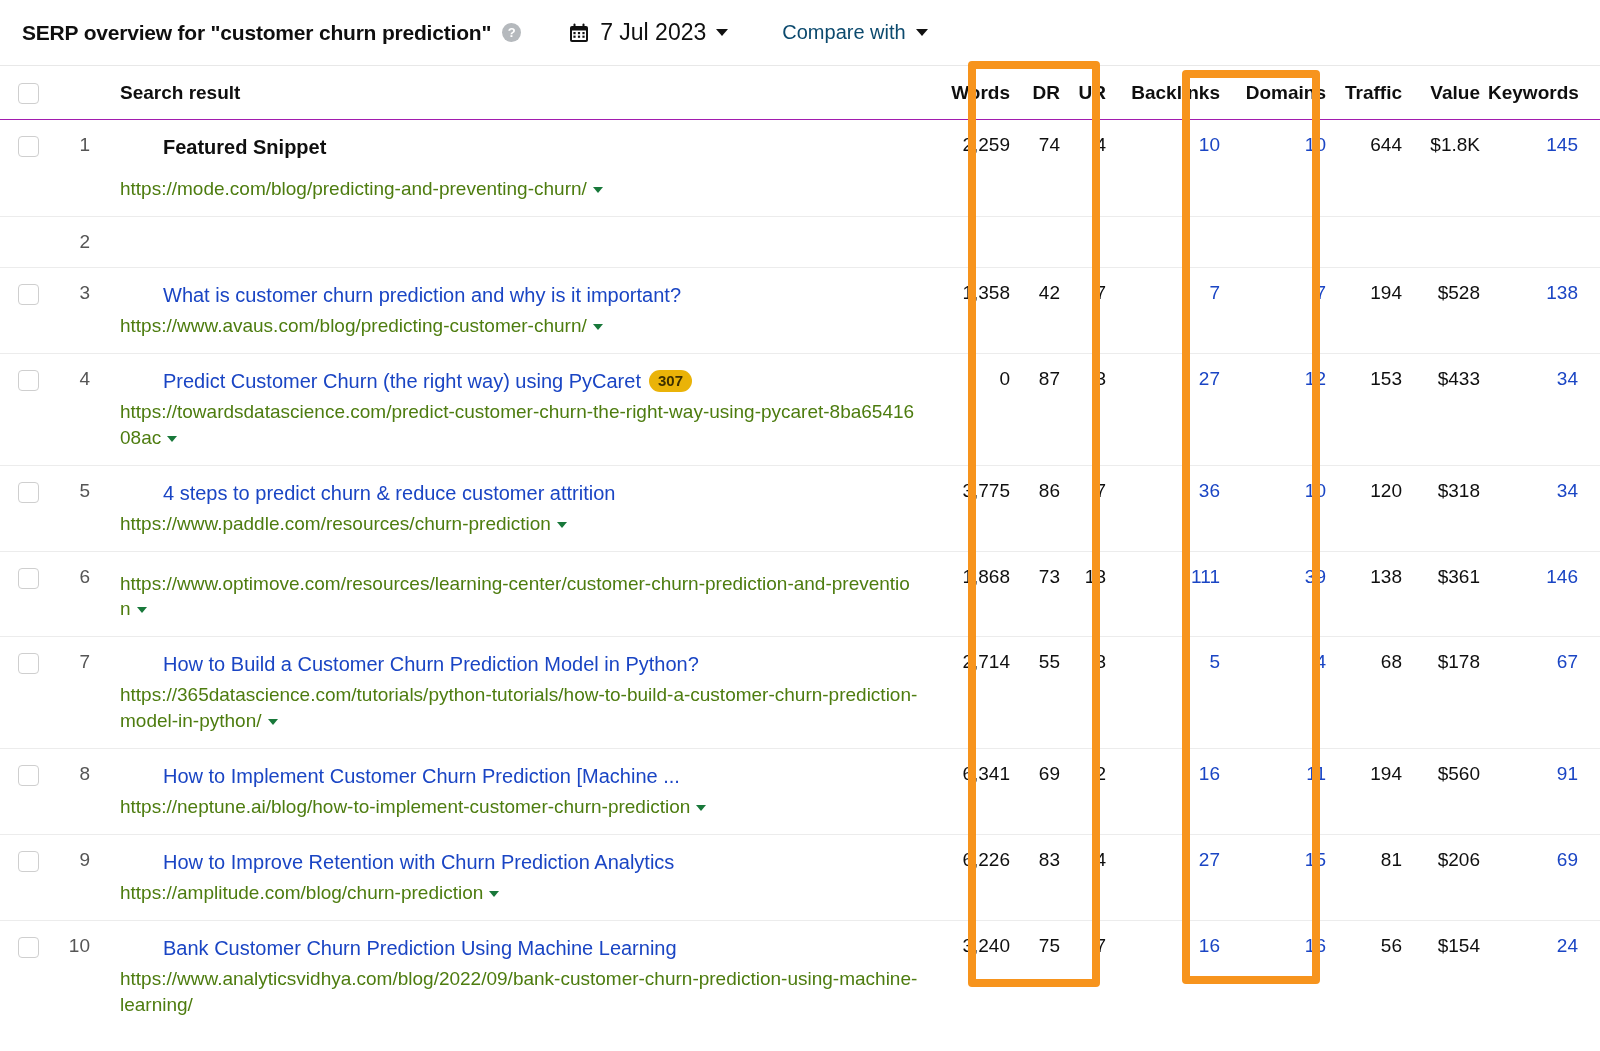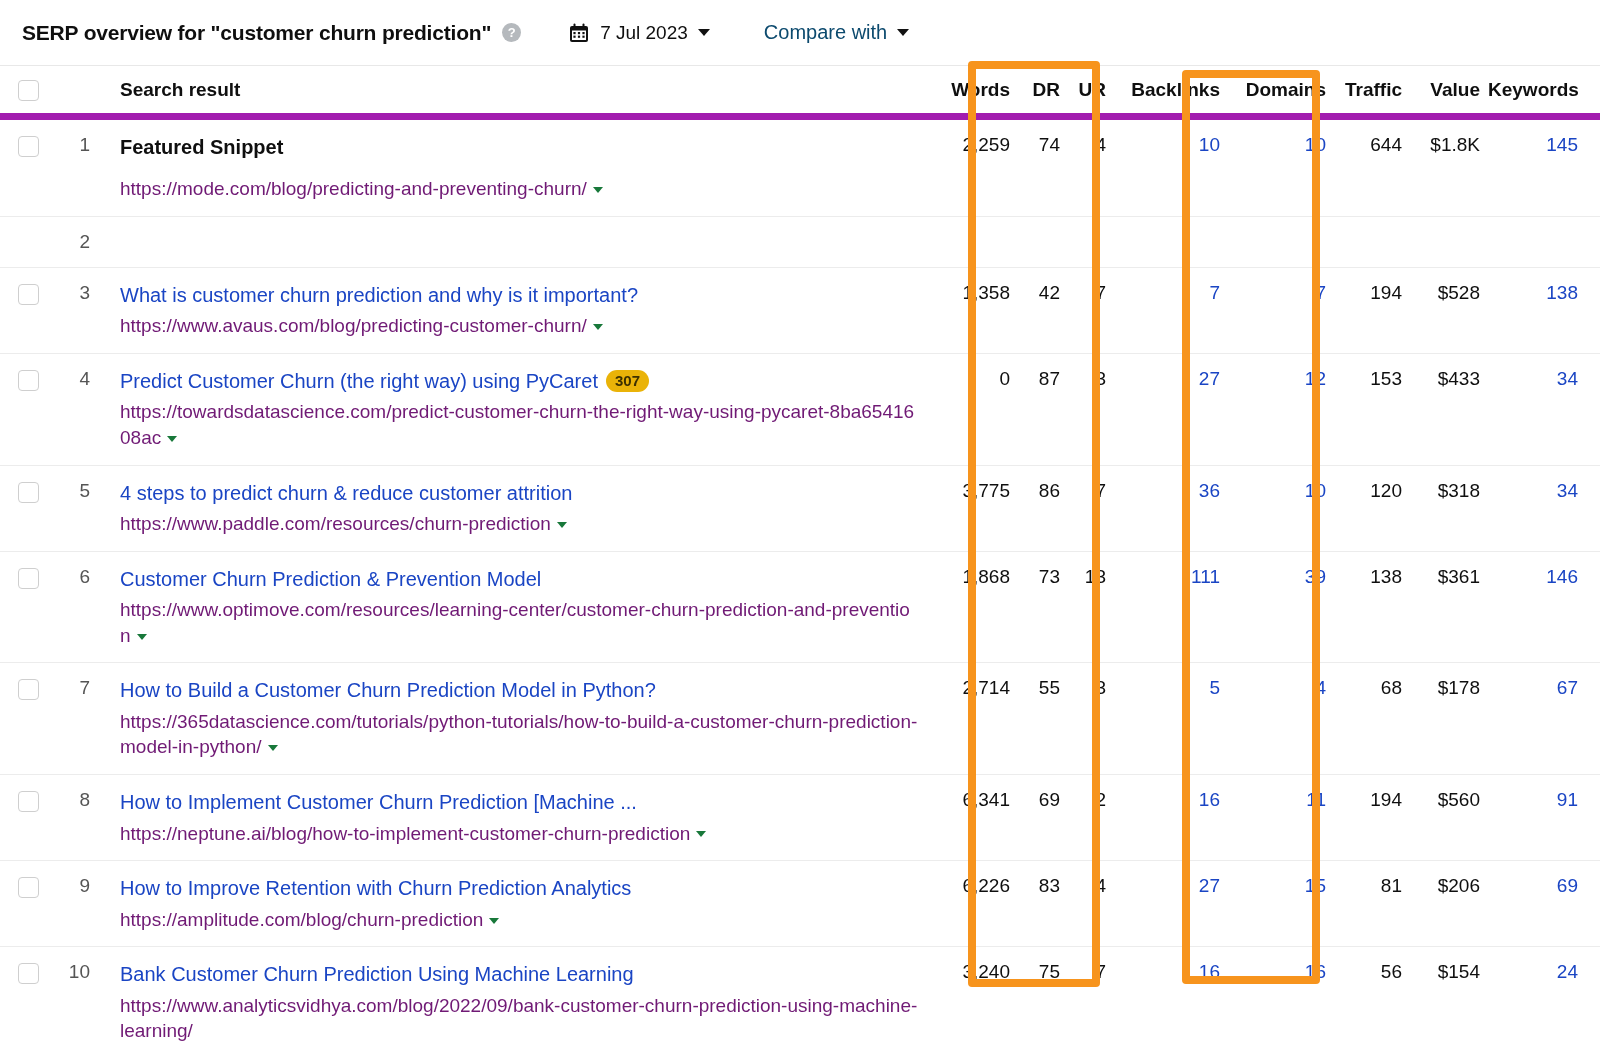--- a/index.html
+++ b/index.html
@@ -34,21 +34,21 @@
     background:#b5b9bd;color:#ffffff;
     font-size:13px;font-weight:bold;
     display:inline-flex;align-items:center;justify-content:center;
     margin-left:11px;
     flex:none;
     line-height:1;
   }
   .date-picker{
     display:flex;align-items:center;
     margin-left:48px;
-    font-size:19px;
+    font-size:23px;
     color:#0f0f0f;
     white-space:nowrap;
     justify-content:space-between;
   }
   .cal-icon{
     width:20px;height:20px;margin-right:11px;flex:none;display:block;
   }
   .caret{
     display:inline-block;
     width:0;height:0;
@@ -68,21 +68,21 @@
 
   
   .table{
     width:1600px;
     box-sizing:border-box;
   }
   .thead{
     display:flex;
     align-items:center;
     height:54px;
-    border-bottom:7px solid #a21caf;
+    border-bottom:1px solid #a21caf;
     box-sizing:border-box;
   }
   .row{
     display:flex;
     border-bottom:1px solid #ececec;
     box-sizing:border-box;
     padding-top:14px;
     padding-bottom:14px;
     min-height:50px;
   }
@@ -113,25 +113,26 @@
     border-radius:4px;
     background:#fff;
     box-sizing:border-box;
   }
 
   .res-title{
     font-size:20px;
     color:#1a45c4;
     line-height:1.32;
     word-break:break-word;
+    margin-left:43px;
   }
   .res-title.bold{color:#0f0f0f;font-weight:bold;}
   .res-url{
     font-size:19px;
-    color:#701a75;
+    color:#4d7c0f;
     line-height:1.35;
     margin-top:5px;
     word-break:break-all;
   }
   .url-caret{
     display:inline-block;
     width:0;height:0;
     border-left:5px solid transparent;
     border-right:5px solid transparent;
     border-top:6px solid #18783a;
@@ -312,21 +313,20 @@
     <div class="c-num c-value">$318</div>
     <div class="c-num c-keywords blue">34</div>
   </div>
 
   <div class="row">
     <div class="c-check">
       <span class="cb"></span>
     </div>
     <div class="c-pos">6</div>
     <div class="c-main">
-      <div class="res-title">Customer Churn Prediction &amp; Prevention Model</div>
       <div class="res-url"><span>https://www.optimove.com/resources/learning-center/customer-churn-prediction-and-prevention</span><span class="url-caret"></span></div>
     </div>
     <div class="c-num c-words">1,868</div>
     <div class="c-num c-dr">73</div>
     <div class="c-num c-ur">13</div>
     <div class="c-num c-backlinks blue">111</div>
     <div class="c-num c-domains blue">39</div>
     <div class="c-num c-traffic">138</div>
     <div class="c-num c-value">$361</div>
     <div class="c-num c-keywords blue">146</div>

